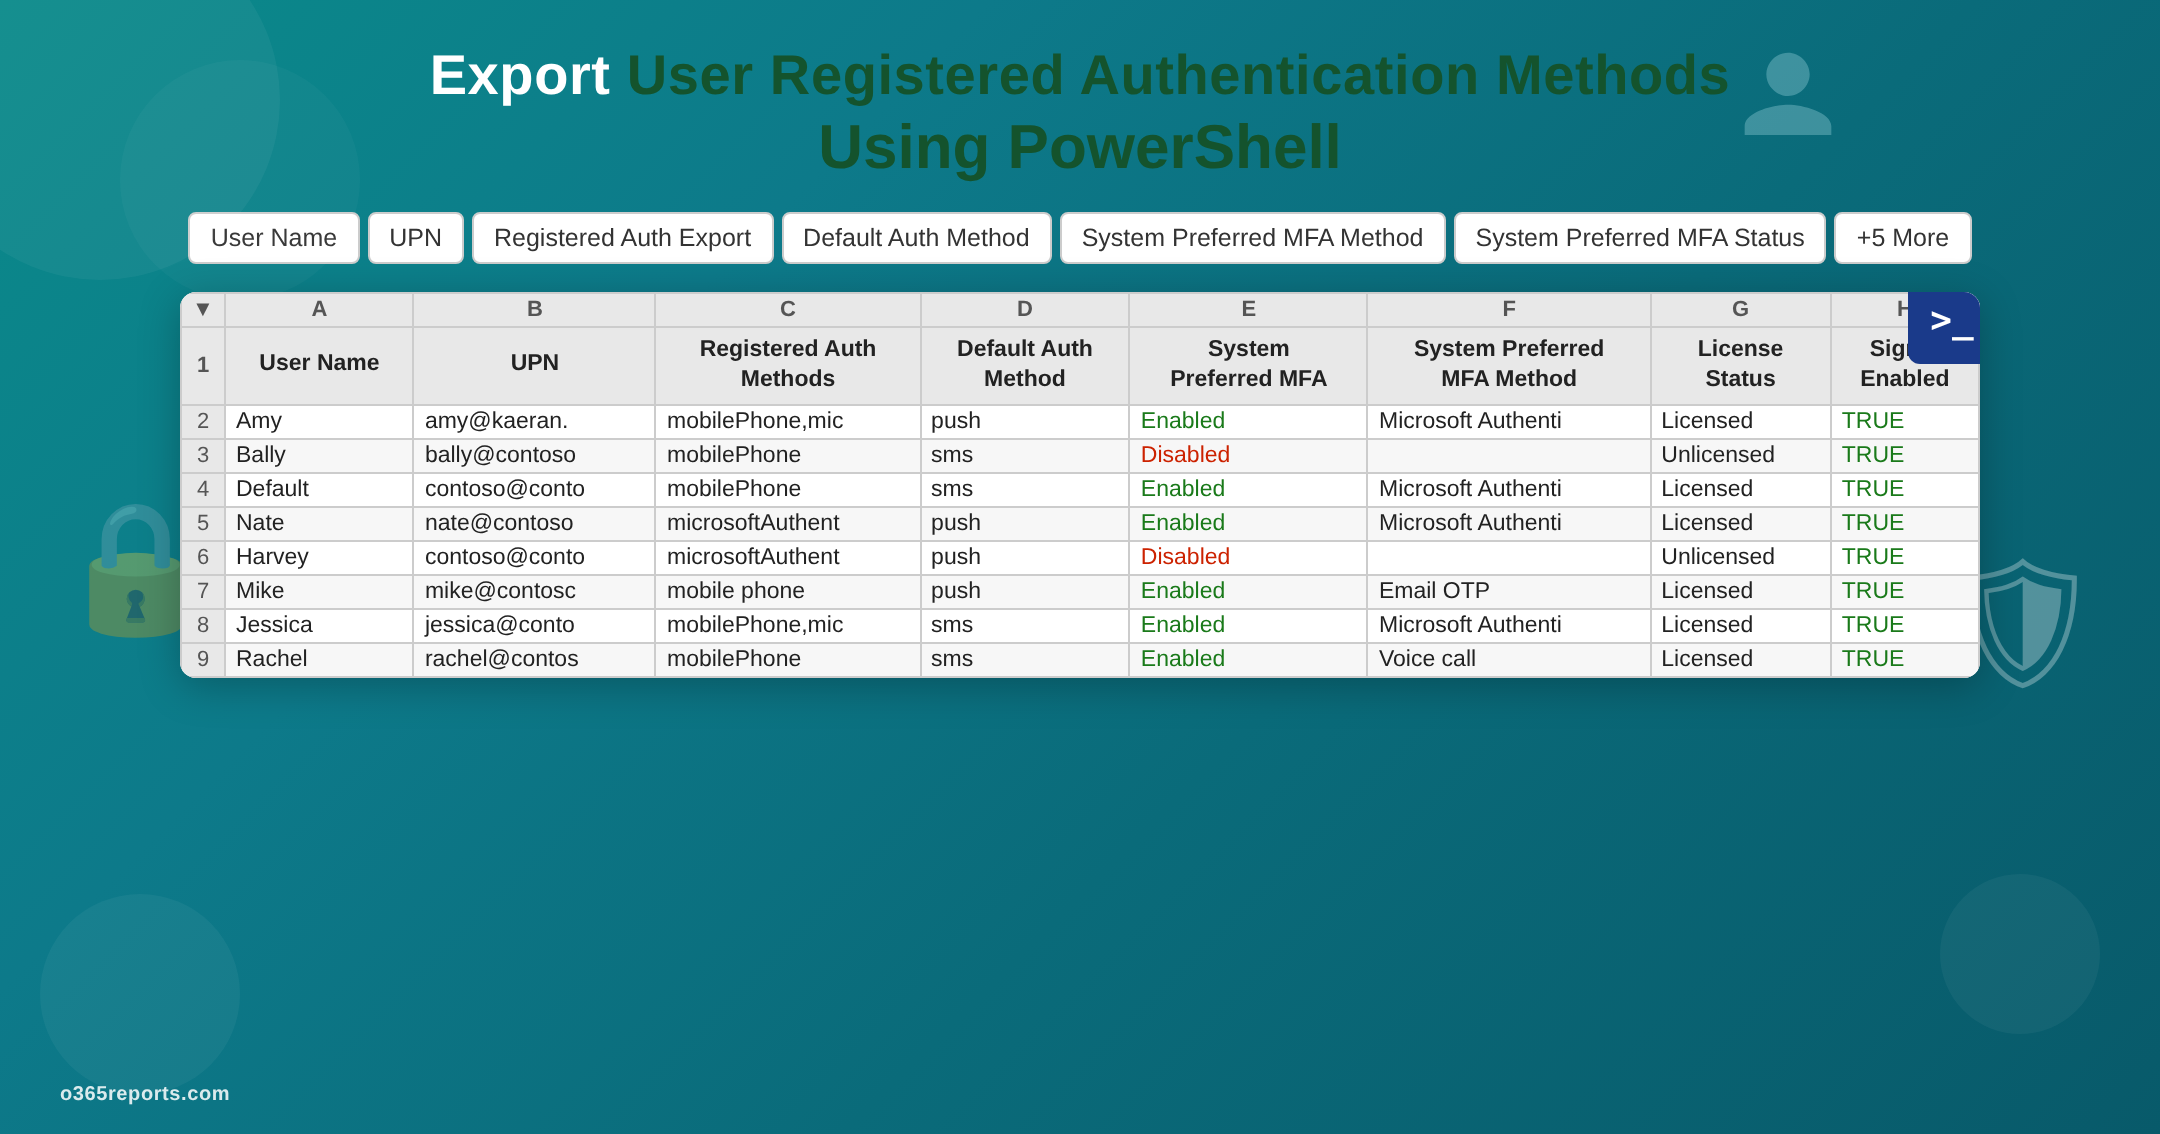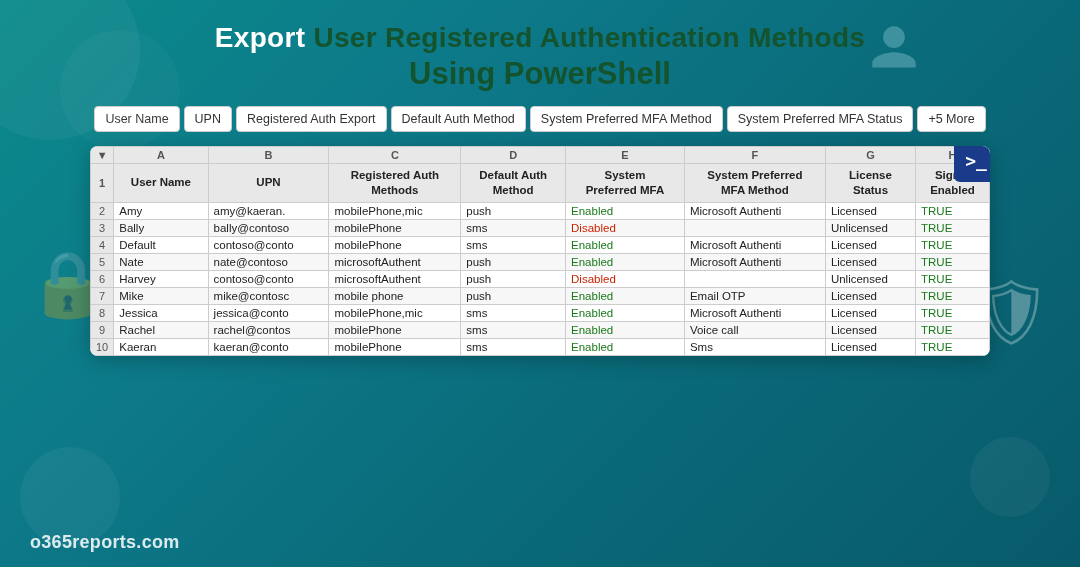--- a/index.html
+++ b/index.html
@@ -221,21 +221,21 @@
       text-align: center;
       vertical-align: middle;
       line-height: 1.3;
     }
 
     .watermark {
       position: absolute;
       bottom: 14px;
       left: 30px;
       color: rgba(255,255,255,0.85);
-      font-size: 18px;
+      font-size: 10px;
       font-weight: 600;
       letter-spacing: 0.3px;
     }
   </style>
 </head>
 <body>
 
 <div class="bg-circle bg-circle-1"></div>
 <div class="bg-circle bg-circle-2"></div>
 <div class="bg-circle bg-circle-3"></div>
@@ -383,29 +383,18 @@
             <td class="row-num-cell">9</td>
             <td>Rachel</td>
             <td>rachel@contos</td>
             <td>mobilePhone</td>
             <td>sms</td>
             <td style="color: rgb(26, 122, 26);">Enabled</td>
             <td>Voice call</td>
             <td>Licensed</td>
             <td style="color: rgb(26, 122, 26);">TRUE</td>
           </tr>
-          <tr>
-            <td class="row-num-cell">10</td>
-            <td>Kaeran</td>
-            <td>kaeran@conto</td>
-            <td>mobilePhone</td>
-            <td>sms</td>
-            <td style="color: rgb(26, 122, 26);">Enabled</td>
-            <td>Sms</td>
-            <td>Licensed</td>
-            <td style="color: rgb(26, 122, 26);">TRUE</td>
-          </tr>
         </tbody>
     </table>
   </div>
 </div>
 
 <div class="watermark">o365reports.com</div>
 
 </body></html>

